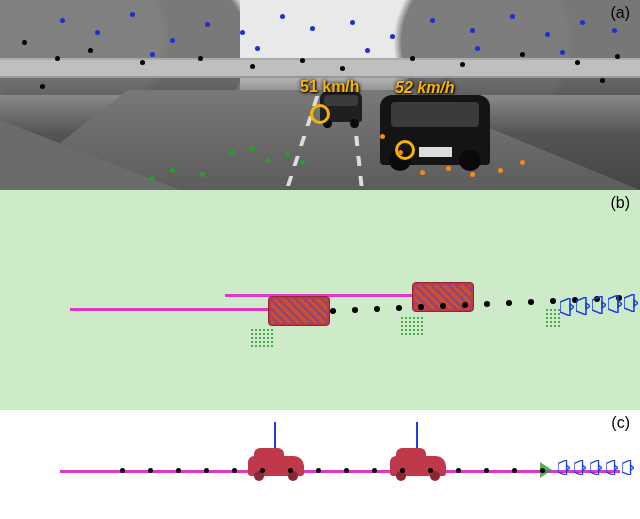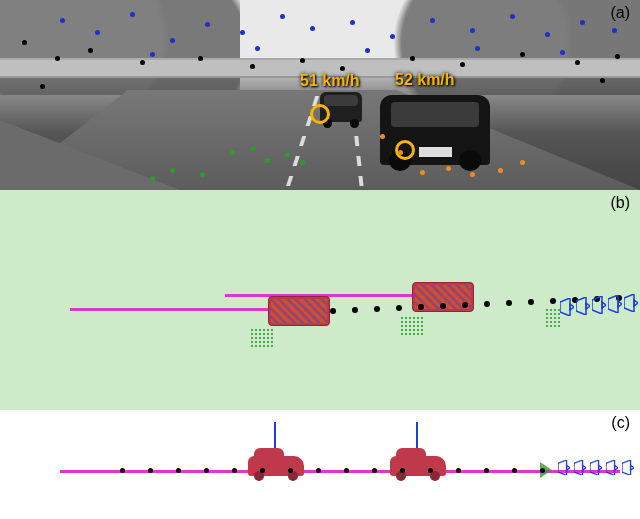--- a/index.html
+++ b/index.html
@@ -51,22 +51,22 @@
   .car.small { width:42px; height:30px; left:320px; top:92px; }
   .car.big   { width:110px; height:70px; left:380px; top:95px; background:#141414; border-radius:12px 12px 4px 4px;}
   .car .window { position:absolute; left:10%; top:10%; width:80%; height:35%; background:#3b3b3b; border-radius:4px;}
   .car .wheel { position:absolute; bottom:-6px; width:20%; height:30%; background:#0a0a0a; border-radius:50%;}
   .car .wheel.l{ left:8%; } .car .wheel.r{ right:8%; }
   .car.big .plate { position:absolute; bottom:8px; left:35%; width:30%; height:10px; background:#ddd; }
   .speed {
     position:absolute; color:#f7b500; font-size:16px; font-weight:bold;
     text-shadow:0 0 4px #000, 1px 1px 2px #000;
   }
-  .sp1 { left:300px; top:72px; }
-  .sp2 { left:395px; top:71px; }
+  .sp1 { left:300px; top:78px; }
+  .sp2 { left:395px; top:79px;font-style:italic; }
   .marker {
     position:absolute; width:14px; height:14px; border:3px solid #f7b500; border-radius:50%;
     background:transparent;
   }
   .mk1 { left:310px; top:104px; }
   .mk2 { left:395px; top:140px; }
   .dot { position:absolute; width:5px; height:5px; border-radius:50%; }
   
   .traj {
     position:absolute; height:3px; background:#e236c6;

